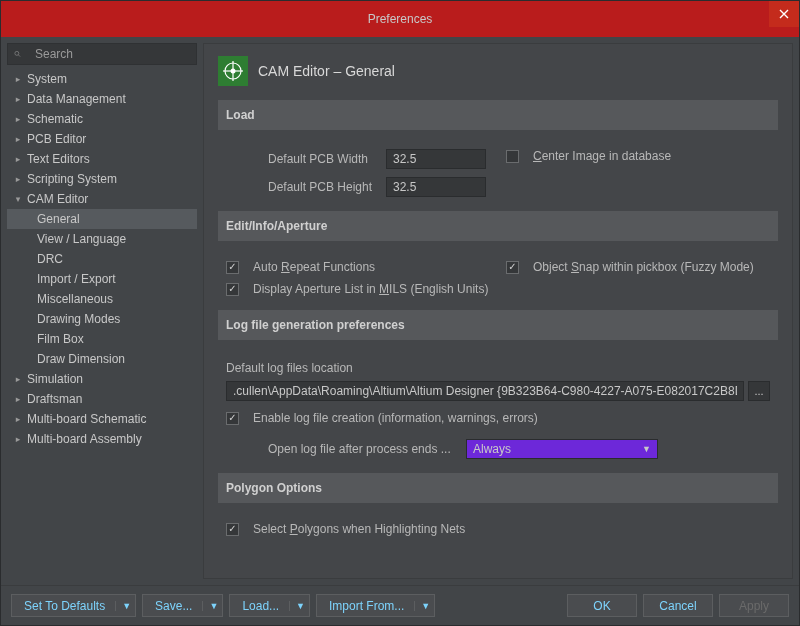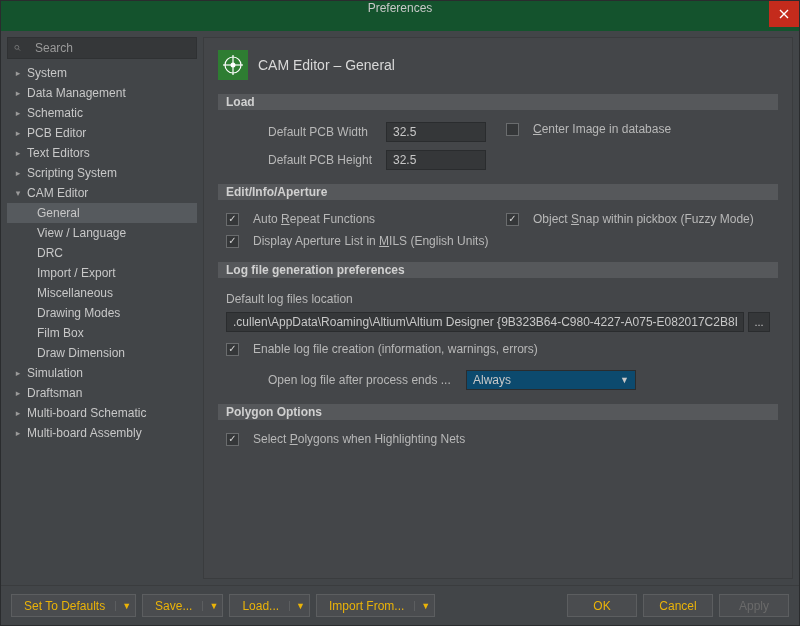--- a/index.html
+++ b/index.html
@@ -1,54 +1,54 @@
 <!DOCTYPE html>
 <html><head>
 <meta charset="utf-8">
 <style>
 * { box-sizing: border-box; margin: 0; padding: 0; font-family: "Segoe UI", Tahoma, sans-serif; }
 body { background: #313438; color: #b8b8b8; font-size: 12px; overflow: hidden; }
 .window { width: 800px; height: 626px; background: #424548; border: 1px solid #2a2c2e; display: flex; flex-direction: column; }
-.titlebar { height: 30px; background: #14532d; display: flex; align-items: flex-start; justify-content: center; position: relative; }
+.titlebar { height: 36px; background: #b91c1c; display: flex; align-items: center; justify-content: center; position: relative; }
 .titlebar-title { color: #c8c8c8; font-size: 12px; }
 .close-btn { position: absolute; right: 0; top: 0; width: 30px; height: 26px; background: #c42b1c; display: flex; align-items: center; justify-content: center; cursor: pointer; }
 .close-btn svg { width: 10px; height: 10px; }
 .body { flex: 1; display: flex; padding: 6px; gap: 6px; overflow: hidden; }
 .sidebar { width: 190px; display: flex; flex-direction: column; }
 .search { height: 22px; background: #353739; border: 1px solid #2f3133; display: flex; align-items: center; padding: 0 6px; gap: 14px; margin-bottom: 4px; }
 .search input { flex: 1; background: transparent; border: none; outline: none; color: #c8c8c8; font-size: 12px; }
 .search input::placeholder { color: #9a9a9a; }
 .search svg { width: 12px; height: 12px; }
 .tree { flex: 1; overflow: auto; }
 .tree-item { display: flex; align-items: center; height: 20px; padding-left: 6px; cursor: pointer; color: #c8c8c8; }
 .tree-item.selected { background: #565a5e; }
 .tree-item .arrow { width: 10px; display: inline-flex; justify-content: center; margin-right: 4px; font-size: 9px; color: #9a9a9a; }
 .tree-item.child { padding-left: 30px; align-items: center; }
 .main { flex: 1; background: #444649; border: 1px solid #3a3c3e; padding: 12px 14px; overflow: auto; }
 .header { display: flex; align-items: center; gap: 10px; margin-bottom: 14px; }
 .header-icon { width: 30px; height: 30px; background: #2e7d32; display: flex; align-items: center; justify-content: center; }
 .header-title { font-size: 14px; color: #d8d8d8; }
-.section-head { background: #56585b; height: 16px; display: flex; align-items: center; padding: 0 8px; color: #d0d0d0; font-weight: 600; font-size: 12px; margin: 10px 0 8px 0; }
+.section-head { background: #56585b; height: 30px; display: flex; align-items: center; padding: 0 8px; color: #d0d0d0; font-weight: 600; font-size: 12px; margin: 10px 0 15px 0; }
 .form-row { display: flex; align-items: center; padding: 4px 8px; gap: 8px; margin-left: 42px; }
 .form-label { width: 110px; color: #b8b8b8; }
 .form-input { width: 100px; height: 20px; background: #353739; border: 1px solid #2a2c2e; color: #c8c8c8; padding: 0 6px; font-size: 12px; outline: none; }
 .form-input.wide { width: 520px; }
 .two-col { display: flex; }
 .two-col > div { flex: 1; }
 .checkbox-row { display: flex; align-items: center; gap: 14px; padding: 4px 8px; color: #b8b8b8; }
 .cb { width: 13px; height: 13px; background: #353739; border: 1px solid #6a6c6e; display: inline-flex; align-items: center; justify-content: center; cursor: pointer; }
 .cb.checked::after { content: "✓"; font-size: 10px; color: #d0d0d0; line-height: 1; }
 .sublabel { color: #b8b8b8; padding: 6px 8px 4px 8px; }
 .browse-row { display: flex; gap: 4px; padding: 2px 8px 6px 8px; }
 .browse-btn { width: 22px; height: 20px; background: #353739; border: 1px solid #2a2c2e; color: #c8c8c8; display: flex; align-items: center; justify-content: center; cursor: pointer; font-size: 11px; }
-.select { height: 20px; width: 170px; background: #0c4a6e; border: 1px solid #2a2c2e; color: #c8c8c8; display: flex; align-items: center; justify-content: space-between; padding: 0 6px; cursor: pointer; font-size: 12px; }
+.select { height: 20px; width: 192px; background: #6d28d9; border: 1px solid #2a2c2e; color: #c8c8c8; display: flex; align-items: center; justify-content: space-between; padding: 0 6px; cursor: pointer; font-size: 12px; }
 .select .chev { font-size: 9px; }
 .footer { height: 40px; border-top: 1px solid #3a3c3e; display: flex; align-items: center; padding: 0 10px; gap: 6px; }
 .spacer { flex: 1; }
-.btn { height: 23px; background: #4a4c4f; border: 1px solid #5c5e60; color: #eab308; padding: 0 12px; display: flex; align-items: center; cursor: pointer; font-size: 12px; gap: 6px; }
+.btn { height: 23px; background: #4a4c4f; border: 1px solid #5c5e60; color: #7dd3fc; padding: 0 12px; display: flex; align-items: center; cursor: pointer; font-size: 12px; gap: 6px; }
 .btn.split { padding-right: 4px; }
 .btn.split .chev { font-size: 9px; border-left: 1px solid #5c5e60; padding-left: 6px; margin-left: 4px; }
 .btn.disabled { color: #6a6a6a; cursor: default; }
 .underline-char { text-decoration: underline; }
 </style>
 </head>
 <body>
 
 <div class="window">
   <div class="titlebar">

